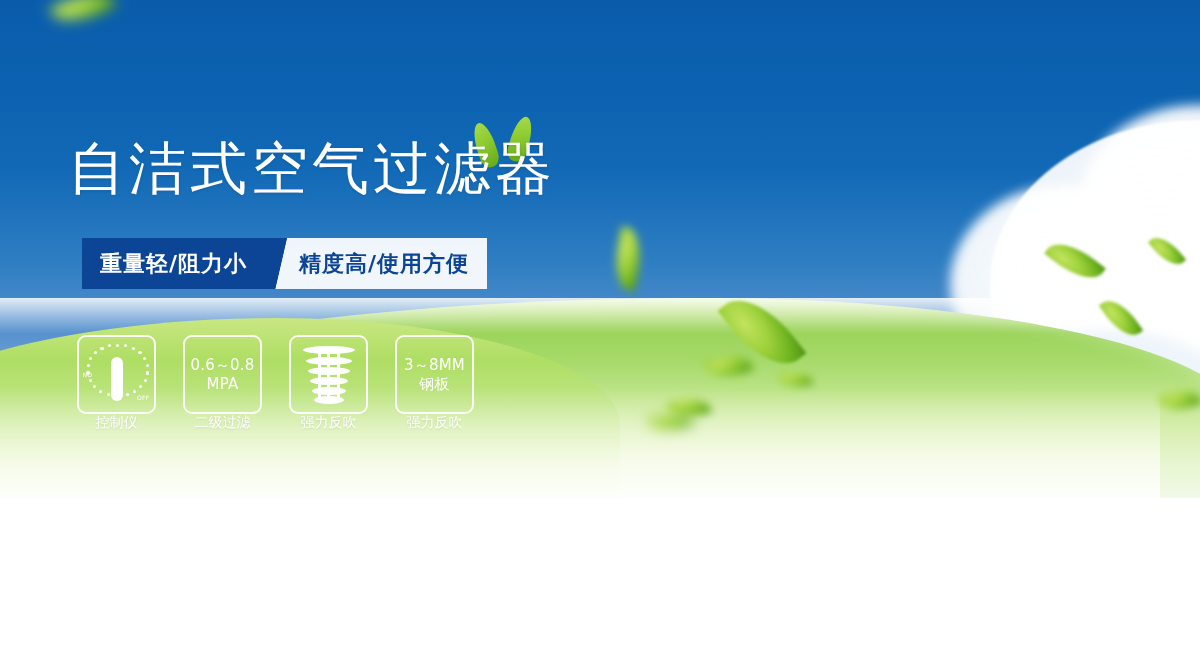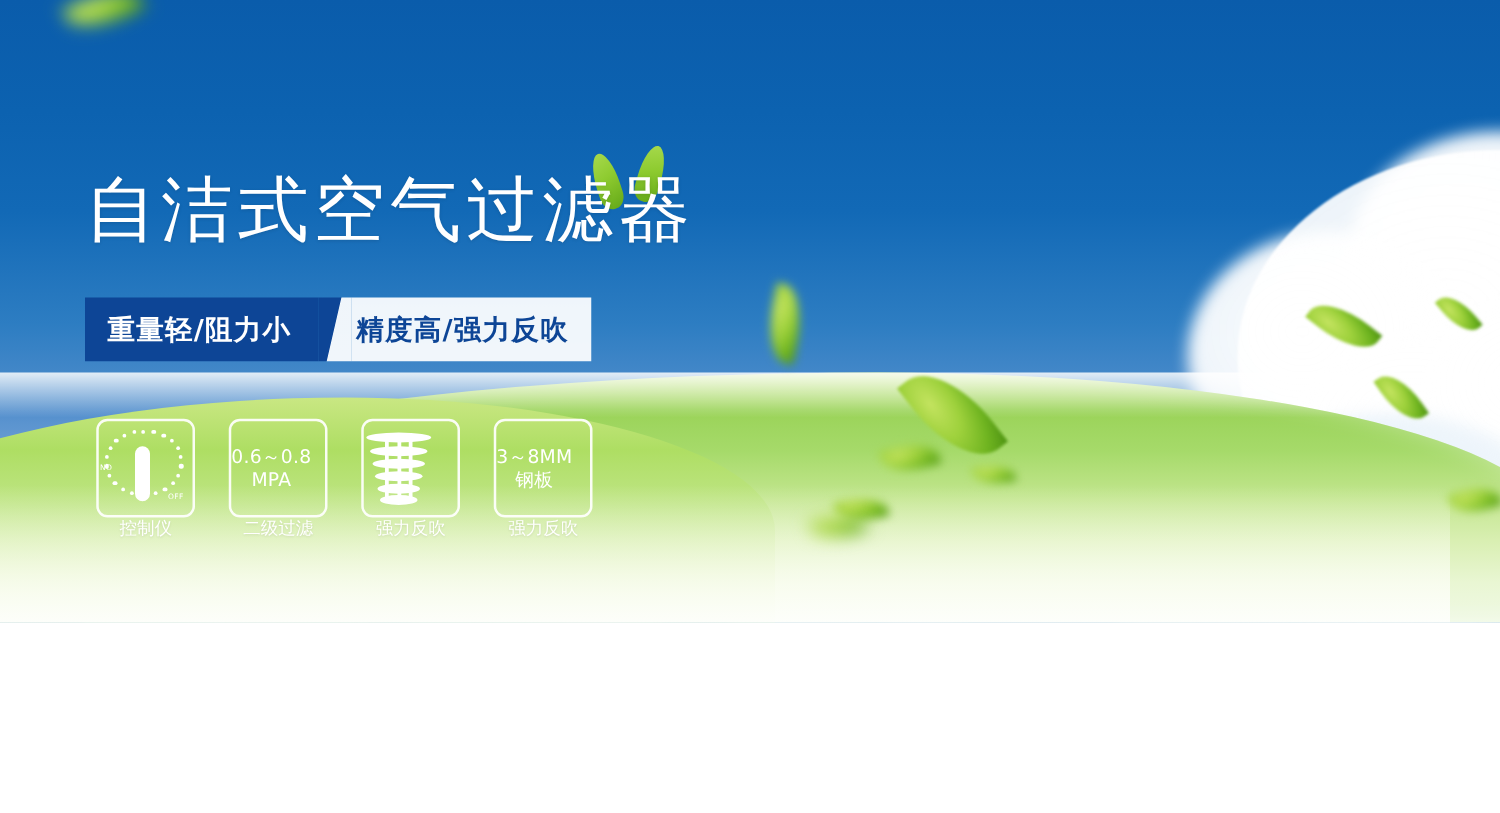--- a/index.html
+++ b/index.html
@@ -195,20 +195,21 @@
   .sub-left {
     background: #0d4596;
     color: #ffffff;
     font-size: 22px;
     font-weight: bold;
     letter-spacing: 1px;
     display: flex;
     align-items: center;
     padding: 0 22px 0 18px;
     font-family: "DejaVu Sans", "Liberation Sans", sans-serif;
+    margin-left: 14px;
   }
   .sub-divider {
     width: 26px;
     background: linear-gradient(103deg,
       #0d4596 0%, #0d4596 47%,
       rgba(255,255,255,0.93) 49%, rgba(255,255,255,0.93) 100%);
   }
   .sub-right {
     background: rgba(255,255,255,0.93);
     color: #0d4596;
@@ -237,21 +238,21 @@
   }
   .feature-box {
     position: relative;
     width: 79px;
     height: 79px;
     border: 2px solid rgba(255,255,255,0.92);
     border-radius: 9px;
     box-sizing: border-box;
     display: flex;
     align-items: center;
-    justify-content: flex-start;
+    justify-content: center;
     overflow: hidden;
   }
   .feature-text {
     color: #ffffff;
     font-size: 15px;
     line-height: 19px;
     text-align: center;
     font-family: "DejaVu Sans", "Liberation Sans", sans-serif;
     letter-spacing: 0.2px;
   }
@@ -414,21 +415,21 @@
 
   <div class="title-leaves">
     <div class="title-leaf" id="title-leaf-left"></div>
     <div class="title-leaf" id="title-leaf-right"></div>
   </div>
   <div class="title">自洁式空气过滤器</div>
 
   <div class="subtitle-bar">
     <div class="sub-left">重量轻/阻力小</div>
     <div class="sub-divider"></div>
-    <div class="sub-right">精度高/强力反吹</div>
+    <div class="sub-right">精度高/使用方便</div>
   </div>
 
   <div class="features">
 
     <div class="feature">
       <div class="feature-box">
         <div class="dial">
           <div class="dial-bar"></div>
           <div class="dial-dot" style="left:34.0px; top:4.0px;"></div>
           <div class="dial-dot" style="left:42.4px; top:4.6px;"></div>

